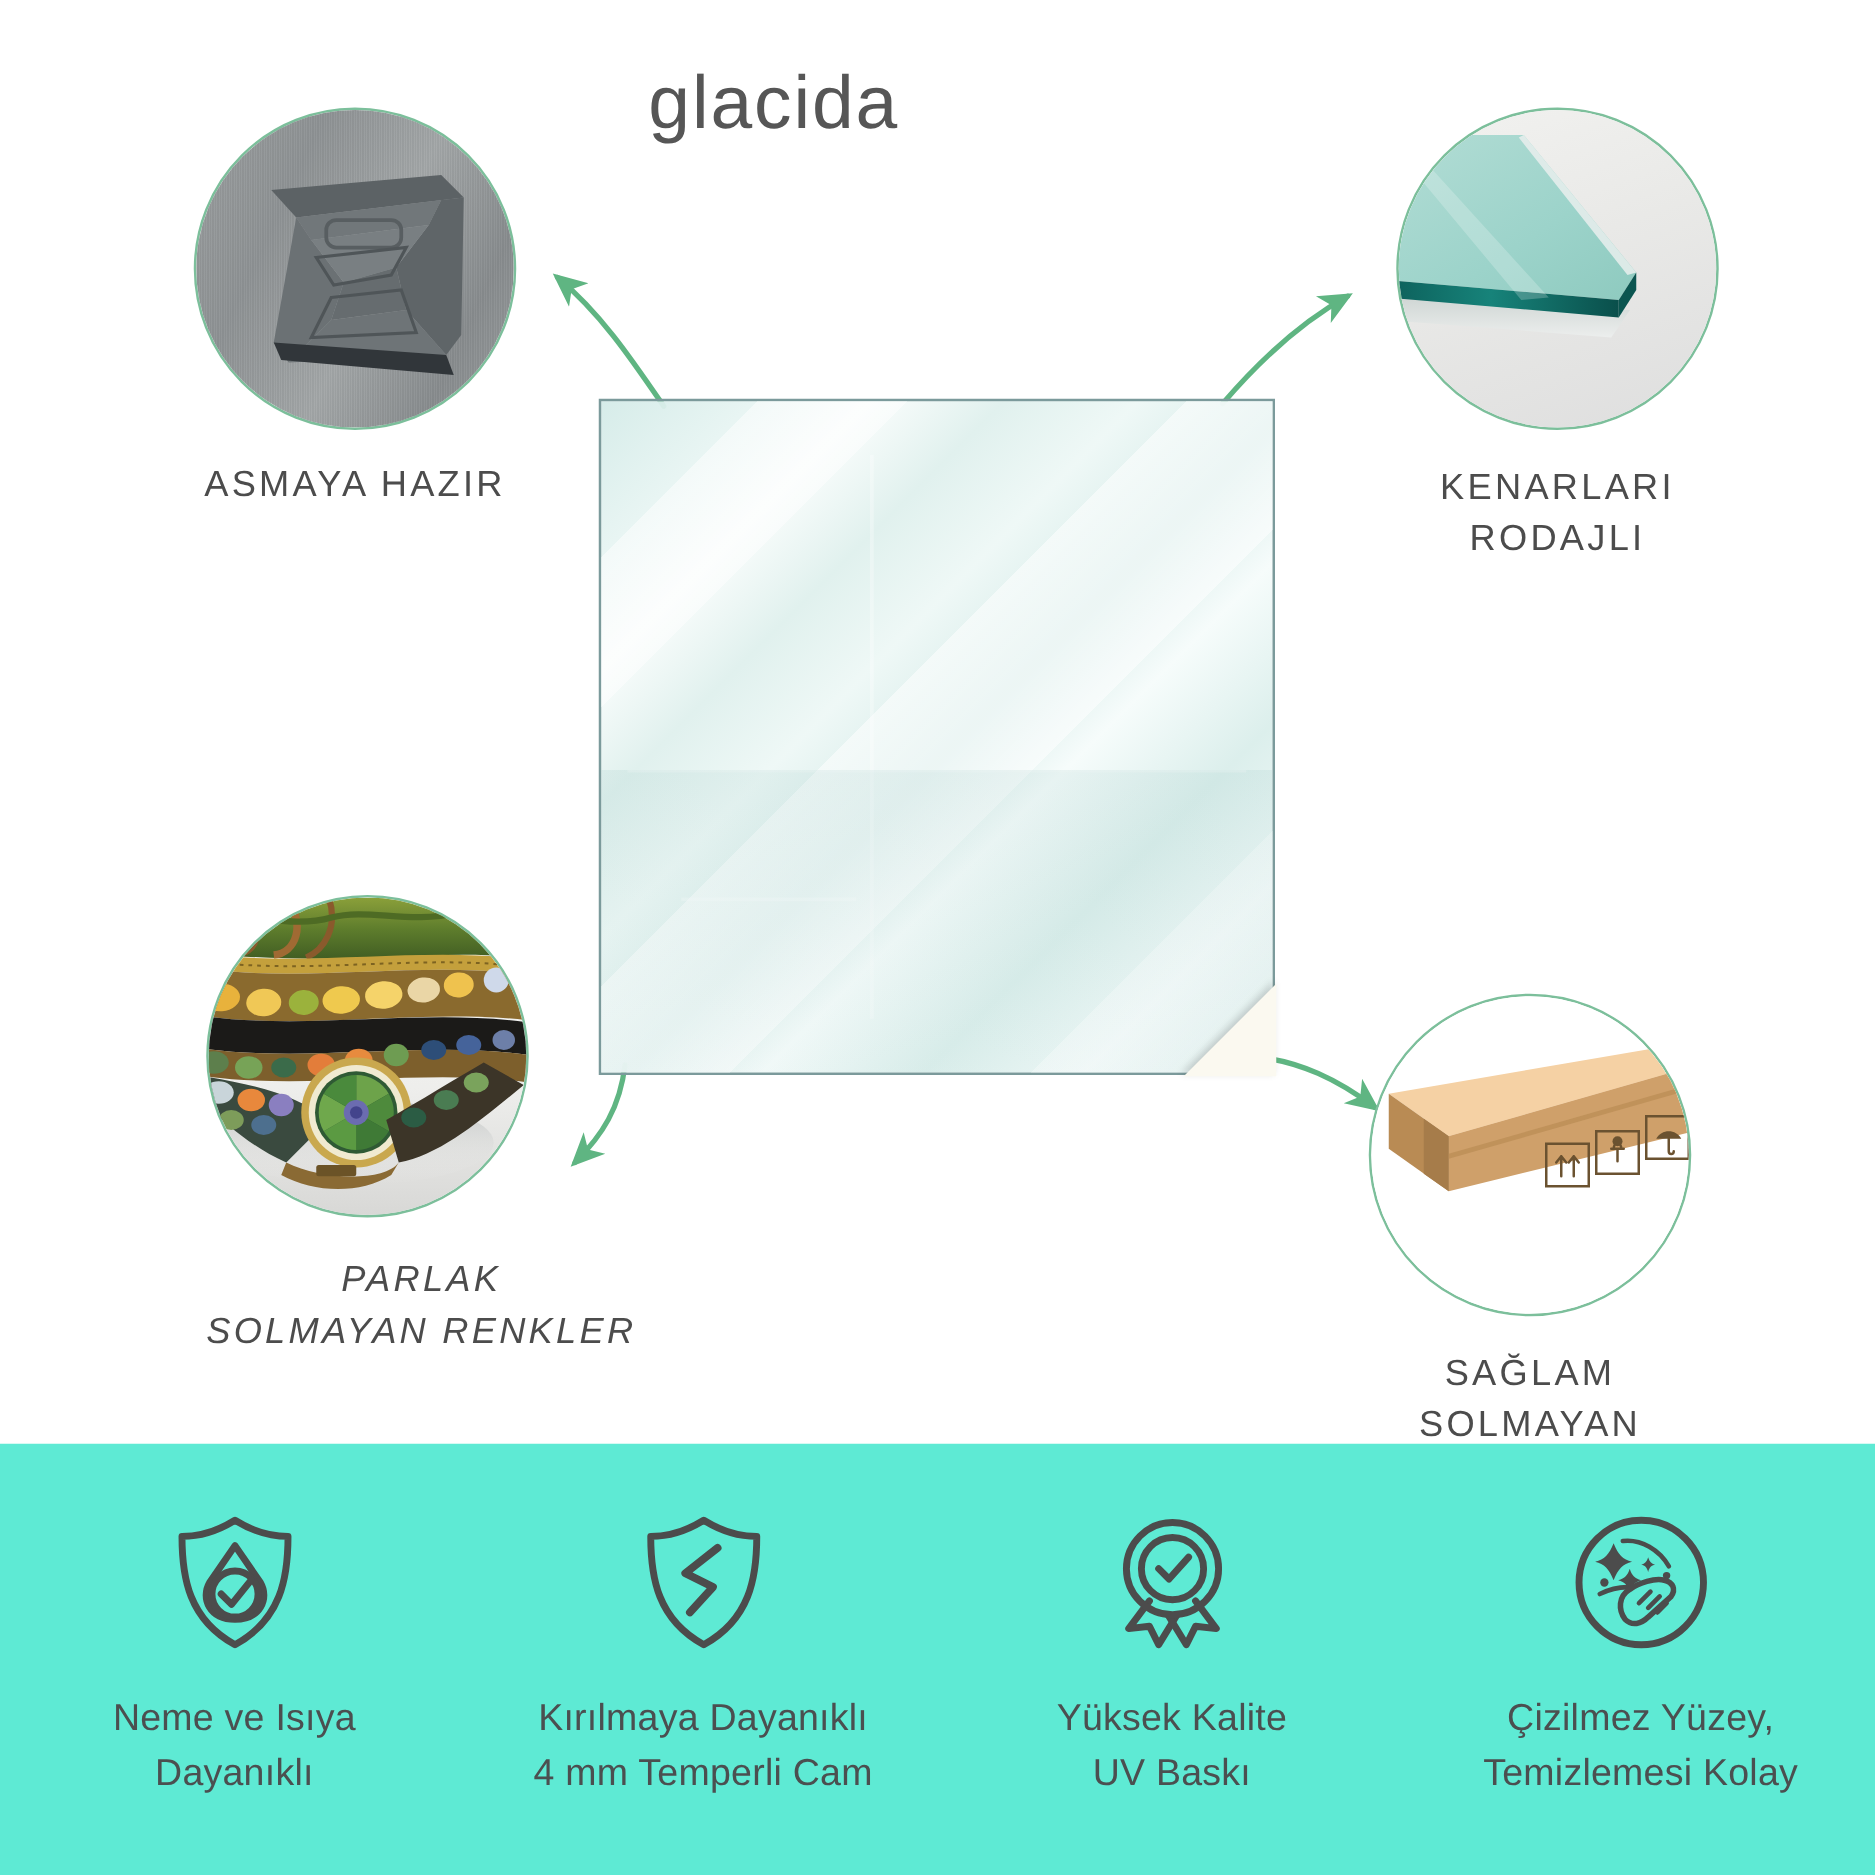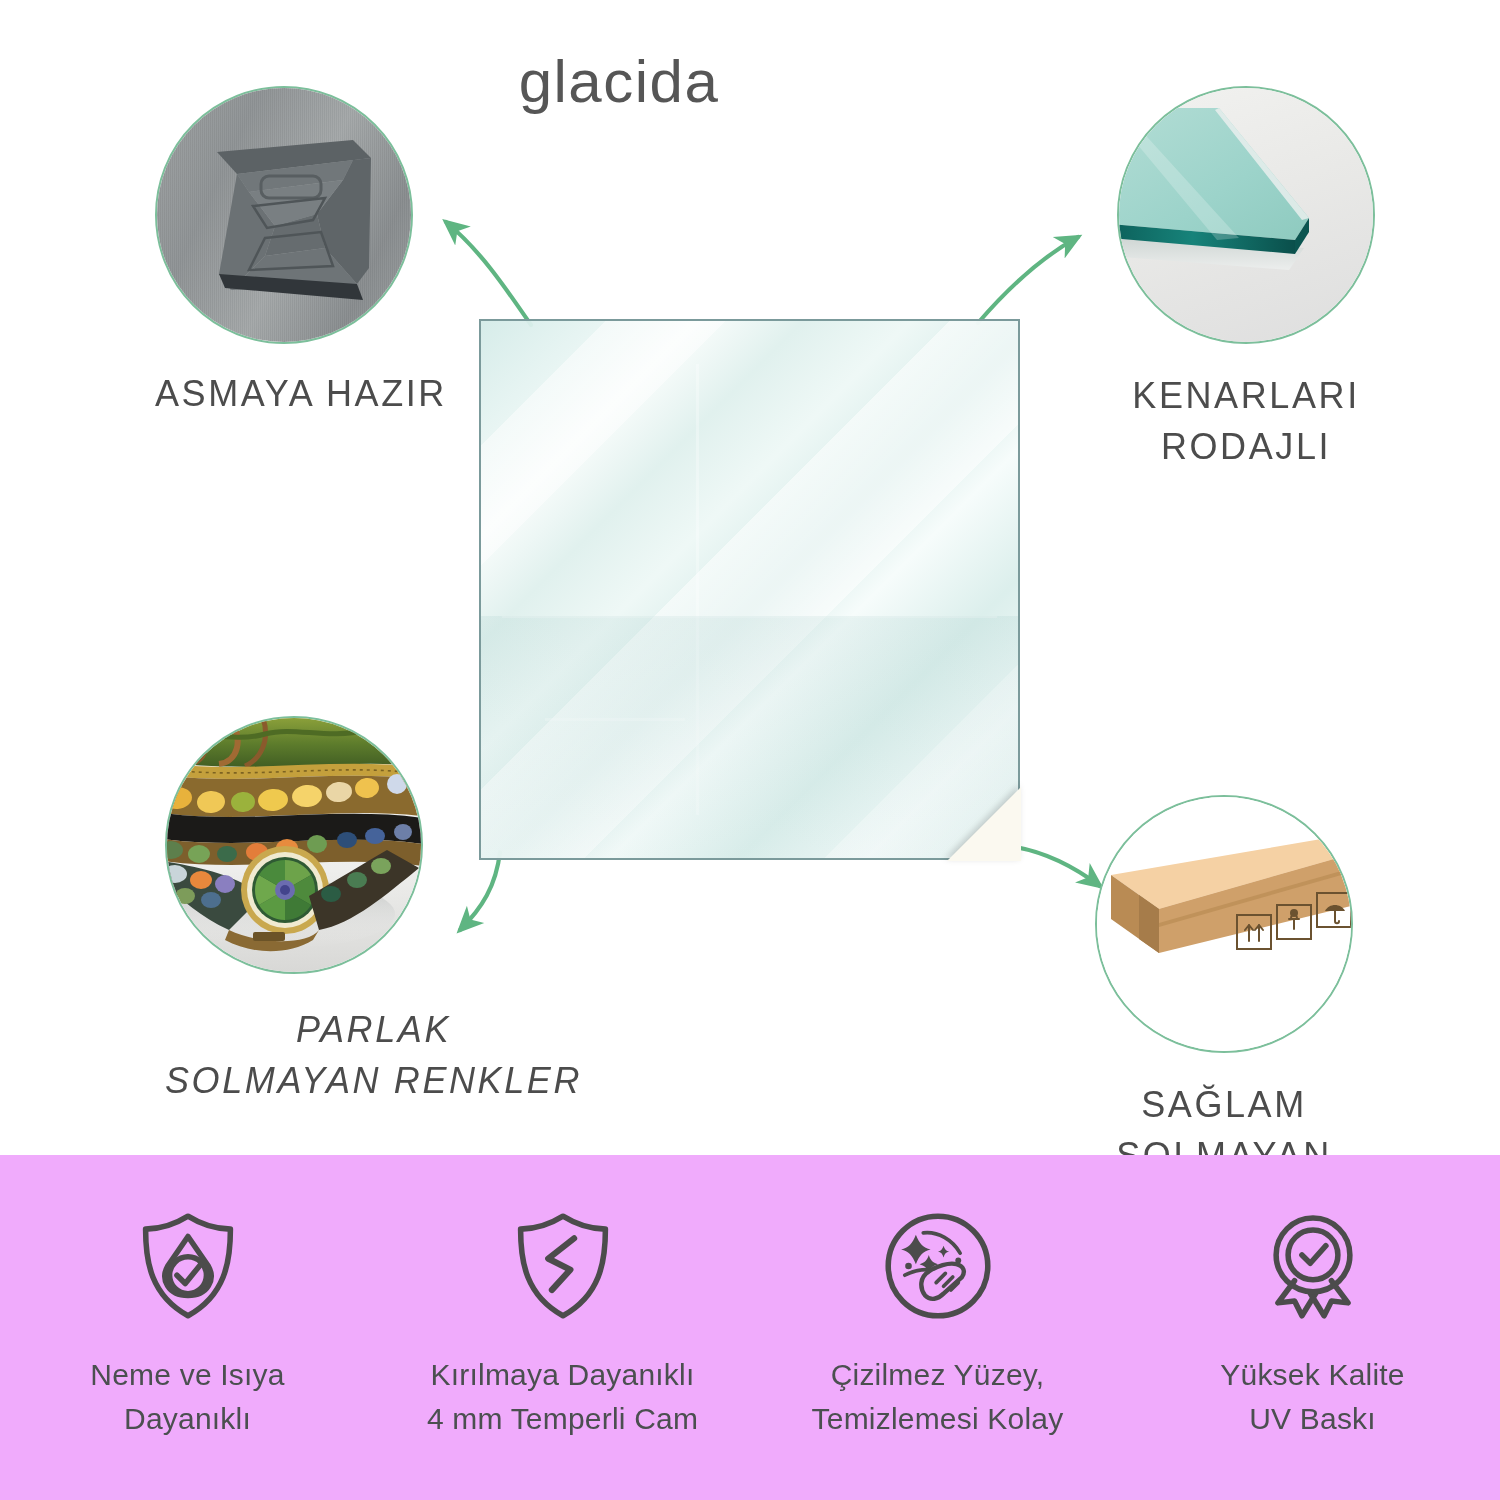--- a/index.html
+++ b/index.html
@@ -41,21 +41,21 @@
     border-radius: 50%;
     border: 2px solid #7cbf9b;
     overflow: hidden;
     position: relative;
     background: #ffffff;
     box-sizing: border-box;
   }
   .feature-label {
     margin-top: 24px;
     text-align: center;
-    font-size: 36px;
+    font-size: 29px;
     letter-spacing: 2.6px;
     color: #4c4c4c;
     line-height: 1.42;
     white-space: pre-line;
     font-weight: 400;
   }
 
   
   #node-hanging  { left: 155px;  top: 86px;  }
   #node-edges    { left: 1117px; top: 86px;  }
@@ -186,21 +186,21 @@
     pointer-events: none;
   }
 
   
   #bottom-bar {
     position: absolute;
     left: 0;
     bottom: 0;
     width: 1500px;
     height: 345px;
-    background: #f0abfc;
+    background: #5eead4;
     display: flex;
     align-items: flex-start;
     justify-content: space-around;
     padding-top: 52px;
     box-sizing: border-box;
   }
   .bar-item {
     width: 360px;
     display: flex;
     flex-direction: column;
@@ -443,40 +443,40 @@
     <svg class="bar-icon" viewBox="0 0 64 64">
       <path d="M32 5 C24 10 16 12 9 12 C9 30 12 48 32 59 C52 48 55 30 55 12 C48 12 40 10 32 5 Z" fill="none" stroke="#4c4c4c" stroke-width="3" stroke-linejoin="round"></path>
       <path d="M38 17 L24 28 L36 34 L26 45" fill="none" stroke="#4c4c4c" stroke-width="3.4" stroke-linecap="round" stroke-linejoin="round"></path>
     </svg>
     <div class="bar-text">Kırılmaya Dayanıklı
 4 mm Temperli Cam</div>
   </div>
 
   <div class="bar-item">
     <svg class="bar-icon" viewBox="0 0 64 64">
+      <path d="M22 40 L13 52 L22 51 L26 59 L34 46" fill="none" stroke="#4c4c4c" stroke-width="3" stroke-linejoin="round" stroke-linecap="round"></path>
+      <path d="M42 40 L51 52 L42 51 L38 59 L30 46" fill="none" stroke="#4c4c4c" stroke-width="3" stroke-linejoin="round" stroke-linecap="round"></path>
+      <circle cx="32" cy="26" r="20" fill="none" stroke="#4c4c4c" stroke-width="3"></circle>
+      <circle cx="32" cy="26" r="13.5" fill="none" stroke="#4c4c4c" stroke-width="3"></circle>
+      <path d="M26 26 L30.5 30.5 L39 21" fill="none" stroke="#4c4c4c" stroke-width="3" stroke-linecap="round" stroke-linejoin="round"></path>
+    </svg>
+    <div class="bar-text">Yüksek Kalite
+UV Baskı</div>
+  </div>
+
+  <div class="bar-item">
+    <svg class="bar-icon" viewBox="0 0 64 64">
       <circle cx="32" cy="32" r="27" fill="none" stroke="#4c4c4c" stroke-width="3"></circle>
       <path d="M20 15 C18 20 16 22 12 23 C16 24 18 26 20 31 C22 26 24 24 28 23 C24 22 22 20 20 15 Z" fill="#4c4c4c"></path>
       <path d="M27 26 C26 29 25 30 22 31 C25 32 26 33 27 36 C28 33 29 32 32 31 C29 30 28 29 27 26 Z" fill="#4c4c4c"></path>
       <path d="M35 21 C34.4 23 33.6 23.8 32 24.2 C33.6 24.6 34.4 25.4 35 27.4 C35.6 25.4 36.4 24.6 38 24.2 C36.4 23.8 35.6 23 35 21 Z" fill="#4c4c4c"></path>
       <circle cx="16" cy="32" r="1.8" fill="#4c4c4c"></circle>
       <circle cx="43" cy="29" r="1.6" fill="#4c4c4c"></circle>
       <path d="M24 14 C32 13 40 18 44 25" fill="none" stroke="#4c4c4c" stroke-width="2" stroke-linecap="round"></path>
       <path d="M14 37 C18 35 22 34 26 34" fill="none" stroke="#4c4c4c" stroke-width="2" stroke-linecap="round"></path>
       <path d="M25 48 C22 44 22 38 27 35 C31 32 38 30 42 31 C46 32 47 35 45 38 L35 47 C32 50 28 51 25 48 Z" fill="none" stroke="#4c4c4c" stroke-width="2.4" stroke-linejoin="round"></path>
       <path d="M36 36 L31 41 M40 38 L35 43 M43 41 L39 45" fill="none" stroke="#4c4c4c" stroke-width="2" stroke-linecap="round"></path>
     </svg>
     <div class="bar-text">Çizilmez Yüzey,
 Temizlemesi Kolay</div>
   </div>
 
-  <div class="bar-item">
-    <svg class="bar-icon" viewBox="0 0 64 64">
-      <path d="M22 40 L13 52 L22 51 L26 59 L34 46" fill="none" stroke="#4c4c4c" stroke-width="3" stroke-linejoin="round" stroke-linecap="round"></path>
-      <path d="M42 40 L51 52 L42 51 L38 59 L30 46" fill="none" stroke="#4c4c4c" stroke-width="3" stroke-linejoin="round" stroke-linecap="round"></path>
-      <circle cx="32" cy="26" r="20" fill="none" stroke="#4c4c4c" stroke-width="3"></circle>
-      <circle cx="32" cy="26" r="13.5" fill="none" stroke="#4c4c4c" stroke-width="3"></circle>
-      <path d="M26 26 L30.5 30.5 L39 21" fill="none" stroke="#4c4c4c" stroke-width="3" stroke-linecap="round" stroke-linejoin="round"></path>
-    </svg>
-    <div class="bar-text">Yüksek Kalite
-UV Baskı</div>
-  </div>
-
 </div>
 
 </body></html>

